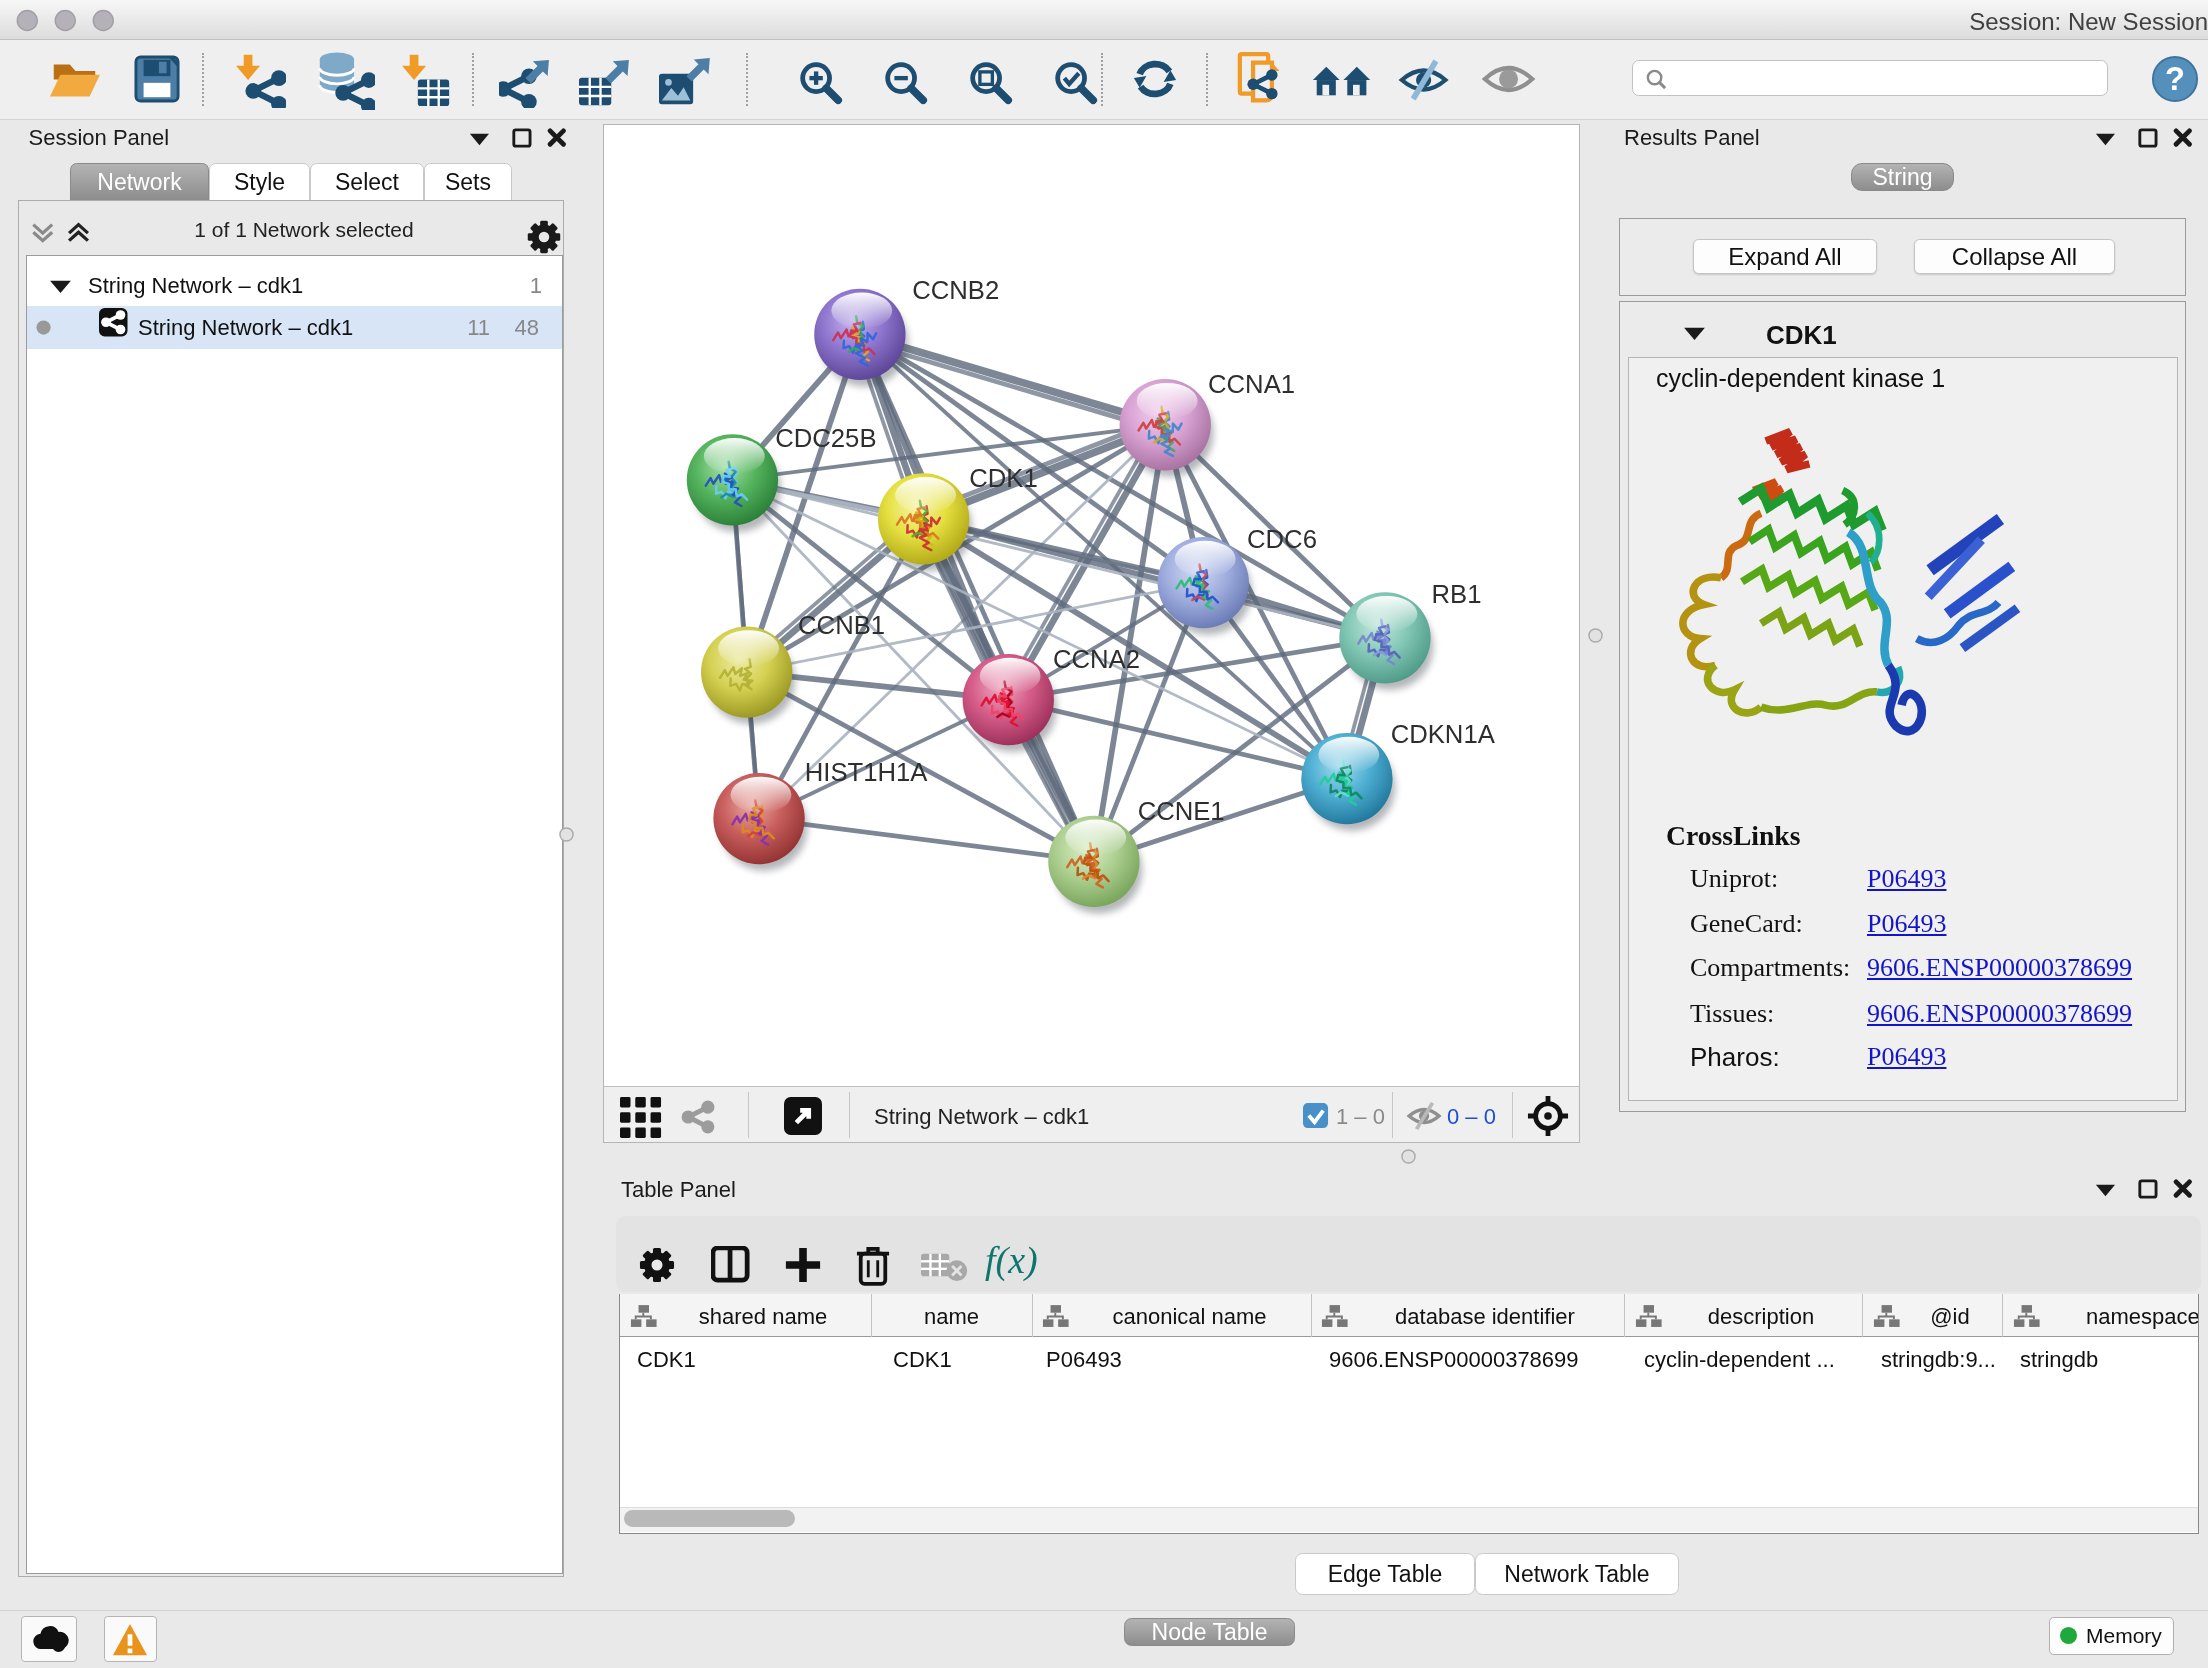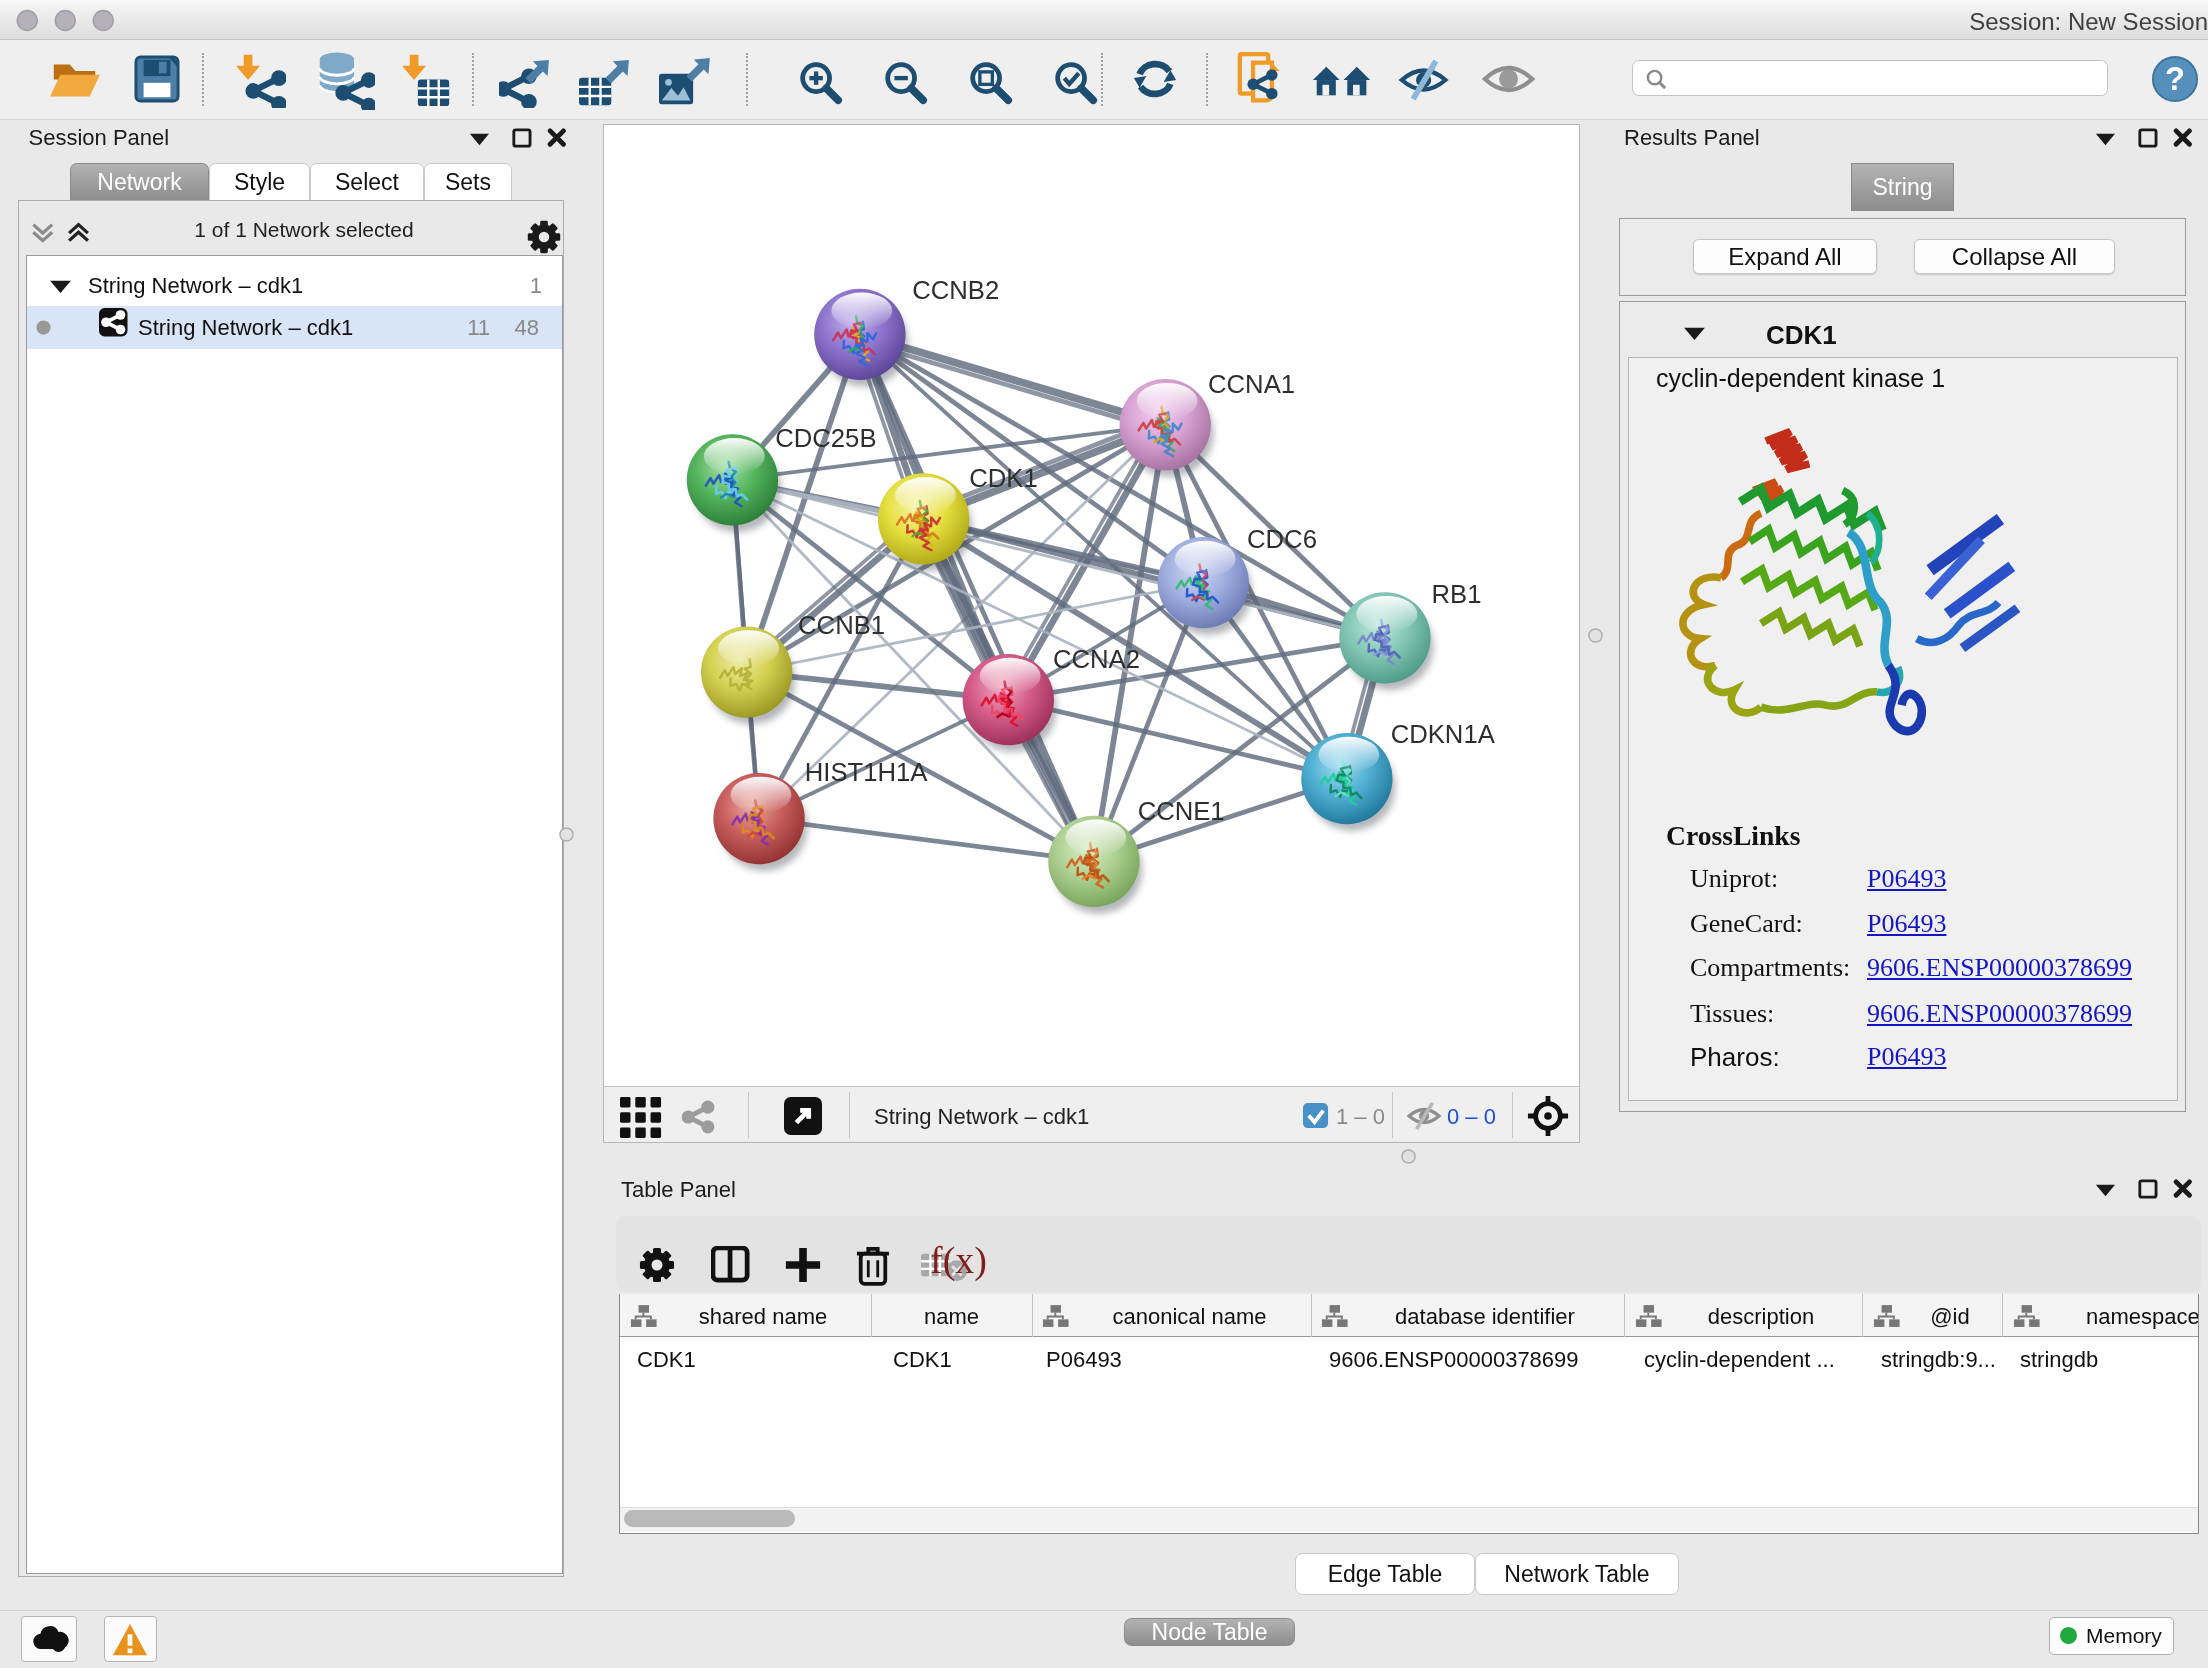--- a/index.html
+++ b/index.html
@@ -564,21 +564,21 @@
   </svg>
 <svg class="abs" style="left:1401px;top:1149px" width="15" height="15" viewBox="0 0 16 16">
     <circle cx="8" cy="8" r="7" fill="#e2e2e2" stroke="#aaa" stroke-width="1.5"></circle>
   </svg>
 <div class="abs panel-title" style="left:1624px;top:125px">Results Panel</div>
 <svg class="abs" style="left:2094px;top:128px" width="105" height="21" viewBox="0 0 110 22">
     <path d="M2,6 l20,0 -10,12 z" fill="#1a1a1a"></path>
     <rect x="48" y="2" width="17" height="17" fill="none" stroke="#1a1a1a" stroke-width="3" rx="2"></rect>
     <path d="M86,3 l14,14 M100,3 l-14,14" stroke="#1a1a1a" stroke-width="5" stroke-linecap="round"></path>
   </svg>
-<div class="abs" style="left:1851px;top:163px;width:103px;height:48px;background:linear-gradient(#b3b3b3,#8d8d8d);border:1px solid #8a8a8a;border-radius:0;color:#fff;font-size:23px;display:flex;align-items:center;justify-content:center">String</div>
+<div class="abs" style="left:1851px;top:163px;width:103px;height:28px;background:linear-gradient(#b3b3b3,#8d8d8d);border:1px solid #8a8a8a;border-radius:11px;color:#fff;font-size:23px;display:flex;align-items:center;justify-content:center">String</div>
 <div class="abs" style="left:1619px;top:218px;width:567px;height:78px;border:1px solid #9a9a9a;background:#ebebeb"></div>
 <div class="abs" style="left:1693px;top:239px;width:184px;height:35px;background:#fdfdfd;border:1px solid #c4c4c4;border-radius:5.7px;font-size:24px;color:#111;display:flex;align-items:center;justify-content:center;box-shadow:0 1px 1.9px rgba(0,0,0,0.15)">Expand All</div>
 <div class="abs" style="left:1914px;top:239px;width:201px;height:35px;background:#fdfdfd;border:1px solid #c4c4c4;border-radius:5.7px;font-size:24px;color:#111;display:flex;align-items:center;justify-content:center;box-shadow:0 1px 1.9px rgba(0,0,0,0.15)">Collapse All</div>
 <div class="abs" style="left:1619px;top:301px;width:567px;height:811px;border:1px solid #9a9a9a;background:#ebebeb"></div>
 <svg class="abs" style="left:1682px;top:325px" width="25" height="17" viewBox="0 0 26 18">
     <path d="M2,3 l22,0 -11,13 z" fill="#1a1a1a"></path>
   </svg>
 <div class="abs" style="left:1766px;top:320px;font-size:26px;font-weight:bold;color:#111">CDK1</div>
 <div class="abs" style="left:1628px;top:357px;width:550px;height:744px;border:1px solid #b5b5b5;background:#f0f0f0"></div>
 <div class="abs" style="left:1656px;top:364px;font-size:25px;color:#111">cyclin-dependent kinase 1</div>
@@ -652,21 +652,21 @@
   </svg>
 <svg class="abs" style="left:921px;top:1250px" width="49" height="32" viewBox="0 0 52 34">
     <rect x="0" y="4" width="30" height="24" rx="3" fill="#a8a8a8"></rect>
     <line x1="0" y1="12.0" x2="30" y2="12.0" stroke="#fff" stroke-width="2.5"></line>
     <line x1="10.0" y1="4" x2="10.0" y2="28" stroke="#fff" stroke-width="2.5"></line>
     <line x1="0" y1="20.0" x2="30" y2="20.0" stroke="#fff" stroke-width="2.5"></line>
     <line x1="20.0" y1="4" x2="20.0" y2="28" stroke="#fff" stroke-width="2.5"></line>
     <circle cx="38" cy="22" r="11" fill="#a8a8a8"></circle>
     <path d="M33,17 l10,10 M43,17 l-10,10" stroke="#e3e3e3" stroke-width="3"></path>
   </svg>
-<div class="abs" style="left:930px;top:1238px;font-family:'Liberation Serif',serif;font-size:38px;color:#7f1d1d">f(x)</div>
+<div class="abs" style="left:985px;top:1238px;font-family:'Liberation Serif',serif;font-style:italic;font-size:38px;color:#0f766e">f(x)</div>
 <div class="abs" style="left:619px;top:1294px;width:1580px;height:240px;background:#fff;border:1px solid #888"></div>
 <div class="abs" style="left:620px;top:1294px;width:1578px;height:43px;background:#f4f4f4;border-bottom:1px solid #999"></div>
 <div class="abs" style="left:871px;top:1294px;width:0;height:43px;border-left:1px solid #c3c3c3"></div>
 <div class="abs" style="left:1032px;top:1294px;width:0;height:43px;border-left:1px solid #c3c3c3"></div>
 <div class="abs" style="left:1311px;top:1294px;width:0;height:43px;border-left:1px solid #c3c3c3"></div>
 <div class="abs" style="left:1624px;top:1294px;width:0;height:43px;border-left:1px solid #c3c3c3"></div>
 <div class="abs" style="left:1862px;top:1294px;width:0;height:43px;border-left:1px solid #c3c3c3"></div>
 <div class="abs" style="left:2002px;top:1294px;width:0;height:43px;border-left:1px solid #c3c3c3"></div>
 <svg class="abs" style="left:630px;top:1304px" width="28.5" height="25" viewBox="0 0 30 26">
     <rect x="9" y="1" width="11" height="8" fill="#777"></rect>

